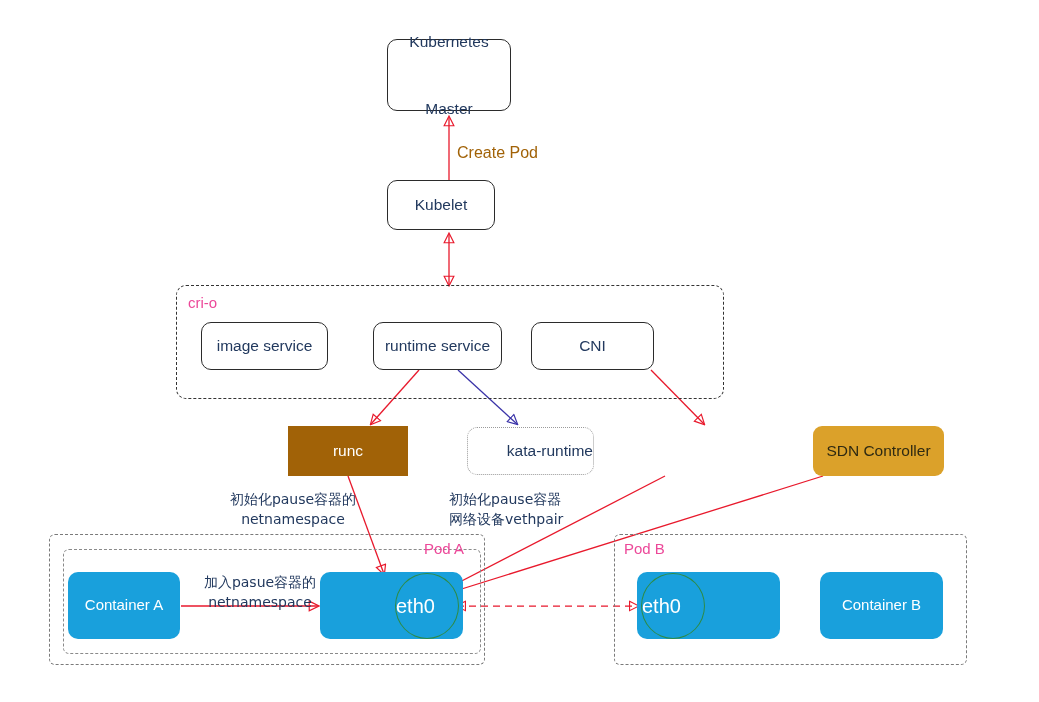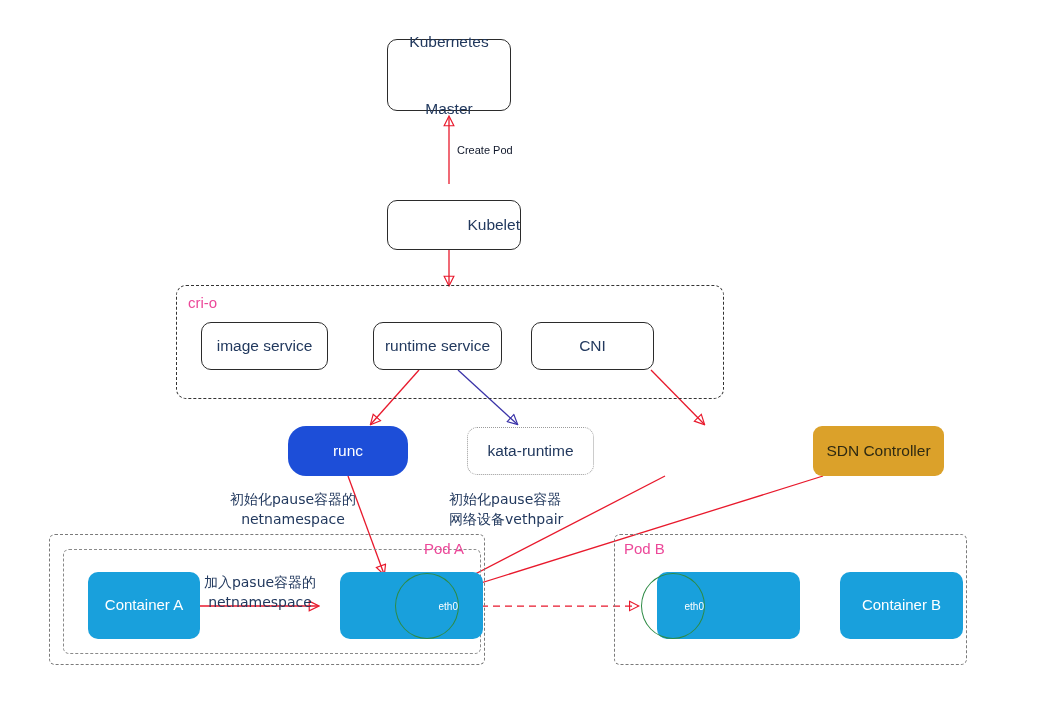--- a/index.html
+++ b/index.html
@@ -13,43 +13,43 @@
   
   .wbox{background:#ffffff;border:1.4px solid #2b2b2b;border-radius:10px;
         color:#22395e;font-size:15.5px;}
 
   
   .dashgroup{position:absolute;box-sizing:border-box;border:1.5px dashed #333333;
              border-radius:10px;background:transparent;}
   .grouplabel{position:absolute;color:#ec4899;font-size:15px;background:transparent;}
 
   .kata{background:#ffffff;border:1.6px dotted #9a9a9a;border-radius:10px;
-        color:#22395e;font-size:15.5px;}
+        color:#22395e;font-size:15.5px;justify-content:flex-end;}
 
-  .runc{background:#1d4ed8;border:none;border-radius:18px;color:#ffffff;
+  .runc{background:#a16207;border:none;border-radius:0;color:#ffffff;
         font-size:15.5px;}
 
   .amber{background:#dba12a;border:none;border-radius:9px;color:#2f2a12;
          font-size:15.5px;}
 
   .blue{background:#19a0dc;border:none;border-radius:10px;color:#ffffff;
-        font-size:15px;margin-left:20px;}
+        font-size:15px;}
 
   .podbox{position:absolute;box-sizing:border-box;border:1.5px dashed #7a7a7a;
           border-radius:6px;background:transparent;}
 
   .eth{position:absolute;border:1.6px solid #2e8b45;border-radius:50%;
-       background:transparent;display:flex;align-items:center;justify-content:flex-end;
-       color:#ffffff;font-size:10px;}
+       background:transparent;display:flex;align-items:center;justify-content:flex-start;
+       color:#ffffff;font-size:20px;}
 
   .anno{position:absolute;color:#22395e;font-size:14px;text-align:center;
         line-height:1.45;white-space:pre-line;}
   .anno.cjk{font-family:"DejaVu Sans","Liberation Sans",sans-serif;}
 
-  .edgelabel{position:absolute;color:#0f172a;font-size:11px;}
+  .edgelabel{position:absolute;color:#a16207;font-size:16px;}
 </style>
 </head>
 <body>
 
 <div id="stage">
 
   <svg id="wires" viewBox="0 0 1039 702">
     <defs>
       <marker id="ar-red" viewBox="0 0 12 12" refX="10" refY="6" markerWidth="9" markerHeight="9" orient="auto-start-reverse">
         <path d="M1,1 L11,6 L1,11 z" fill="none" stroke="#e8192c" stroke-width="1.2"></path>
@@ -86,21 +86,21 @@
     <line x1="457" y1="606" x2="638" y2="606" stroke="#e8192c" stroke-width="1.25" stroke-dasharray="7 5" marker-end="url(#ar-red)" marker-start="url(#ar-red-s)"></line>
   </svg>
 
   <div class="node wbox" style="left:387px;top:39px;width:124px;height:72px;flex-direction:column;gap:47px;">
     <span>Kubernetes</span>
     <span>Master</span>
   </div>
 
   <div class="edgelabel" style="left:457px;top:144px;">Create Pod</div>
 
-  <div class="node wbox" style="left:387px;top:200px;width:134px;height:50px;justify-content:flex-end;">
+  <div class="node wbox" style="left:387px;top:180px;width:108px;height:50px;">
     <span>Kubelet</span>
   </div>
 
   <div class="dashgroup" style="left:176px;top:285px;width:548px;height:114px;"></div>
   <div class="grouplabel" style="left:188px;top:294px;">cri-o</div>
 
   <div class="node wbox" style="left:201px;top:322px;width:127px;height:48px;">
     <span>image service</span>
   </div>
 

